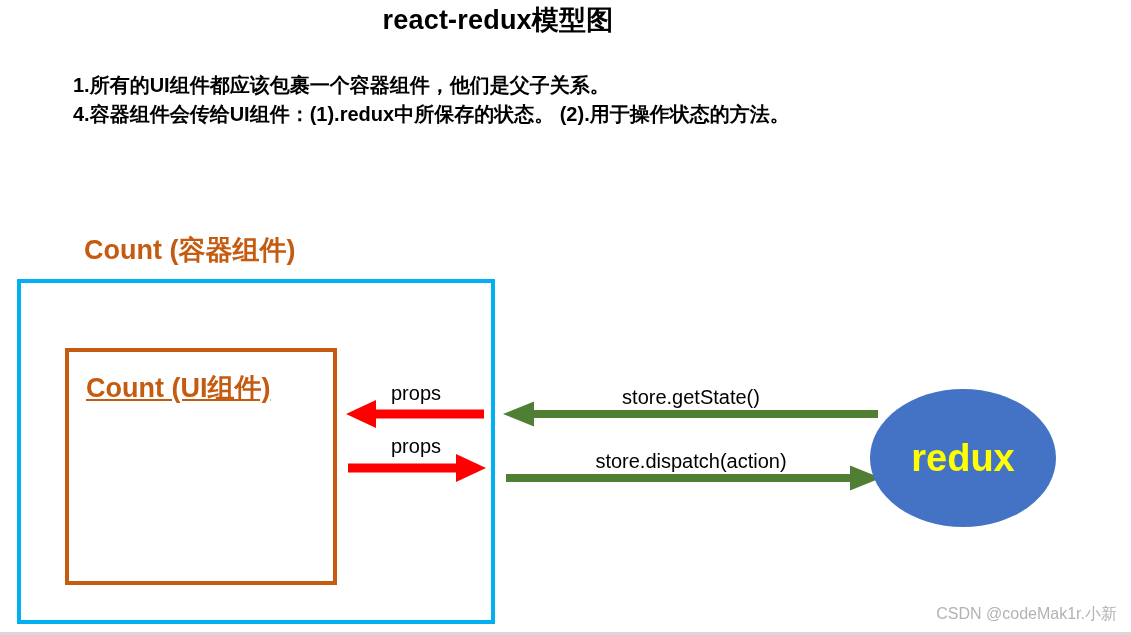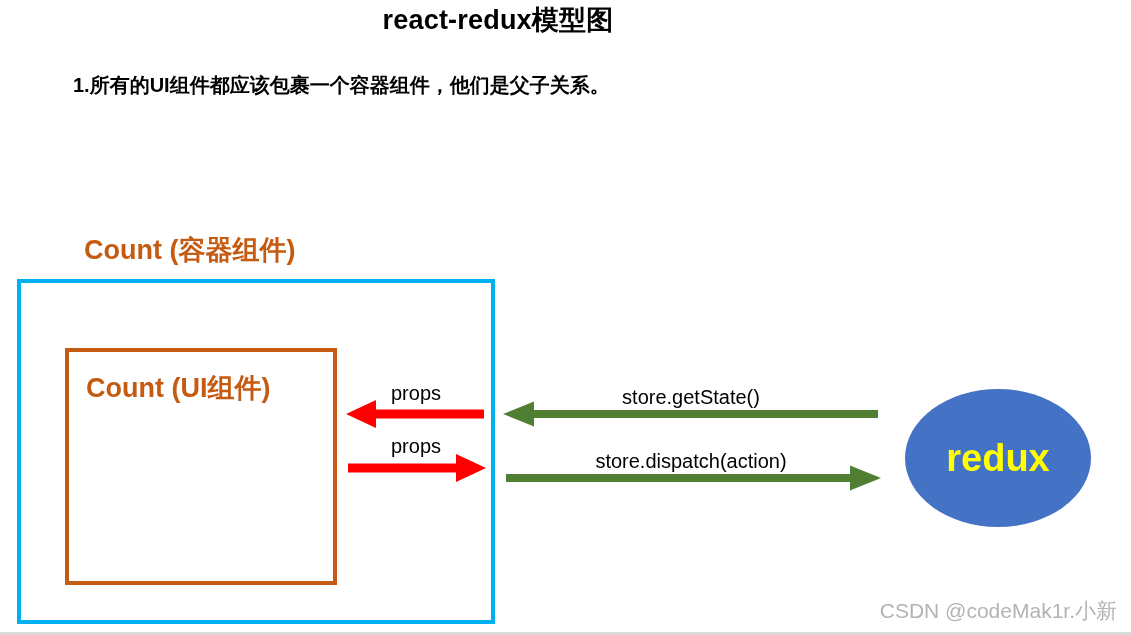--- a/index.html
+++ b/index.html
@@ -80,20 +80,21 @@
     background: transparent;
   }
   #ui-label {
     position: absolute;
     left: 86px;
     top: 370px;
     font-size: 27px;
     font-weight: 700;
     color: #c55a11;
     white-space: nowrap;
+    text-decoration: underline;
   }
 
   
   .arrow-label {
     position: absolute;
     font-size: 20px;
     font-weight: 400;
     color: #000000;
     white-space: nowrap;
     text-align: center;
@@ -109,21 +110,21 @@
     left: 0;
     top: 0;
     width: 1131px;
     height: 635px;
     pointer-events: none;
   }
 
   
   #redux-ellipse {
     position: absolute;
-    left: 905px;
+    left: 870px;
     top: 389px;
     width: 186px;
     height: 138px;
     border-radius: 50%;
     background: #4472c4;
     display: flex;
     align-items: center;
     justify-content: center;
   }
   #redux-text {
@@ -131,21 +132,21 @@
     font-weight: 700;
     color: #ffff00;
     line-height: 1;
   }
 
   
   #watermark {
     position: absolute;
     right: 14px;
     bottom: 10px;
-    font-size: 21px;
+    font-size: 16px;
     color: #b3b3b3;
     white-space: nowrap;
   }
 
   
   #bottom-rule {
     position: absolute;
     left: 0;
     bottom: 0;
     width: 1131px;
@@ -153,20 +154,21 @@
     background: #d9d9d9;
   }
 </style>
 </head>
 <body>
 
 <div id="title">react-redux模型图</div>
 
 <div id="notes">
   <div class="note-line">1.所有的UI组件都应该包裹一个容器组件，他们是父子关系。</div>
+  <div class="note-line">4.容器组件会传给UI组件：(1).redux中所保存的状态。  (2).用于操作状态的方法。</div>
 </div>
 
 <div id="container-label">Count (容器组件)</div>
 
 <div id="container-box"></div>
 
 <div id="ui-box"></div>
 <div id="ui-label">Count (UI组件)</div>
 
 <div class="arrow-label" id="props-label-top">props</div>

